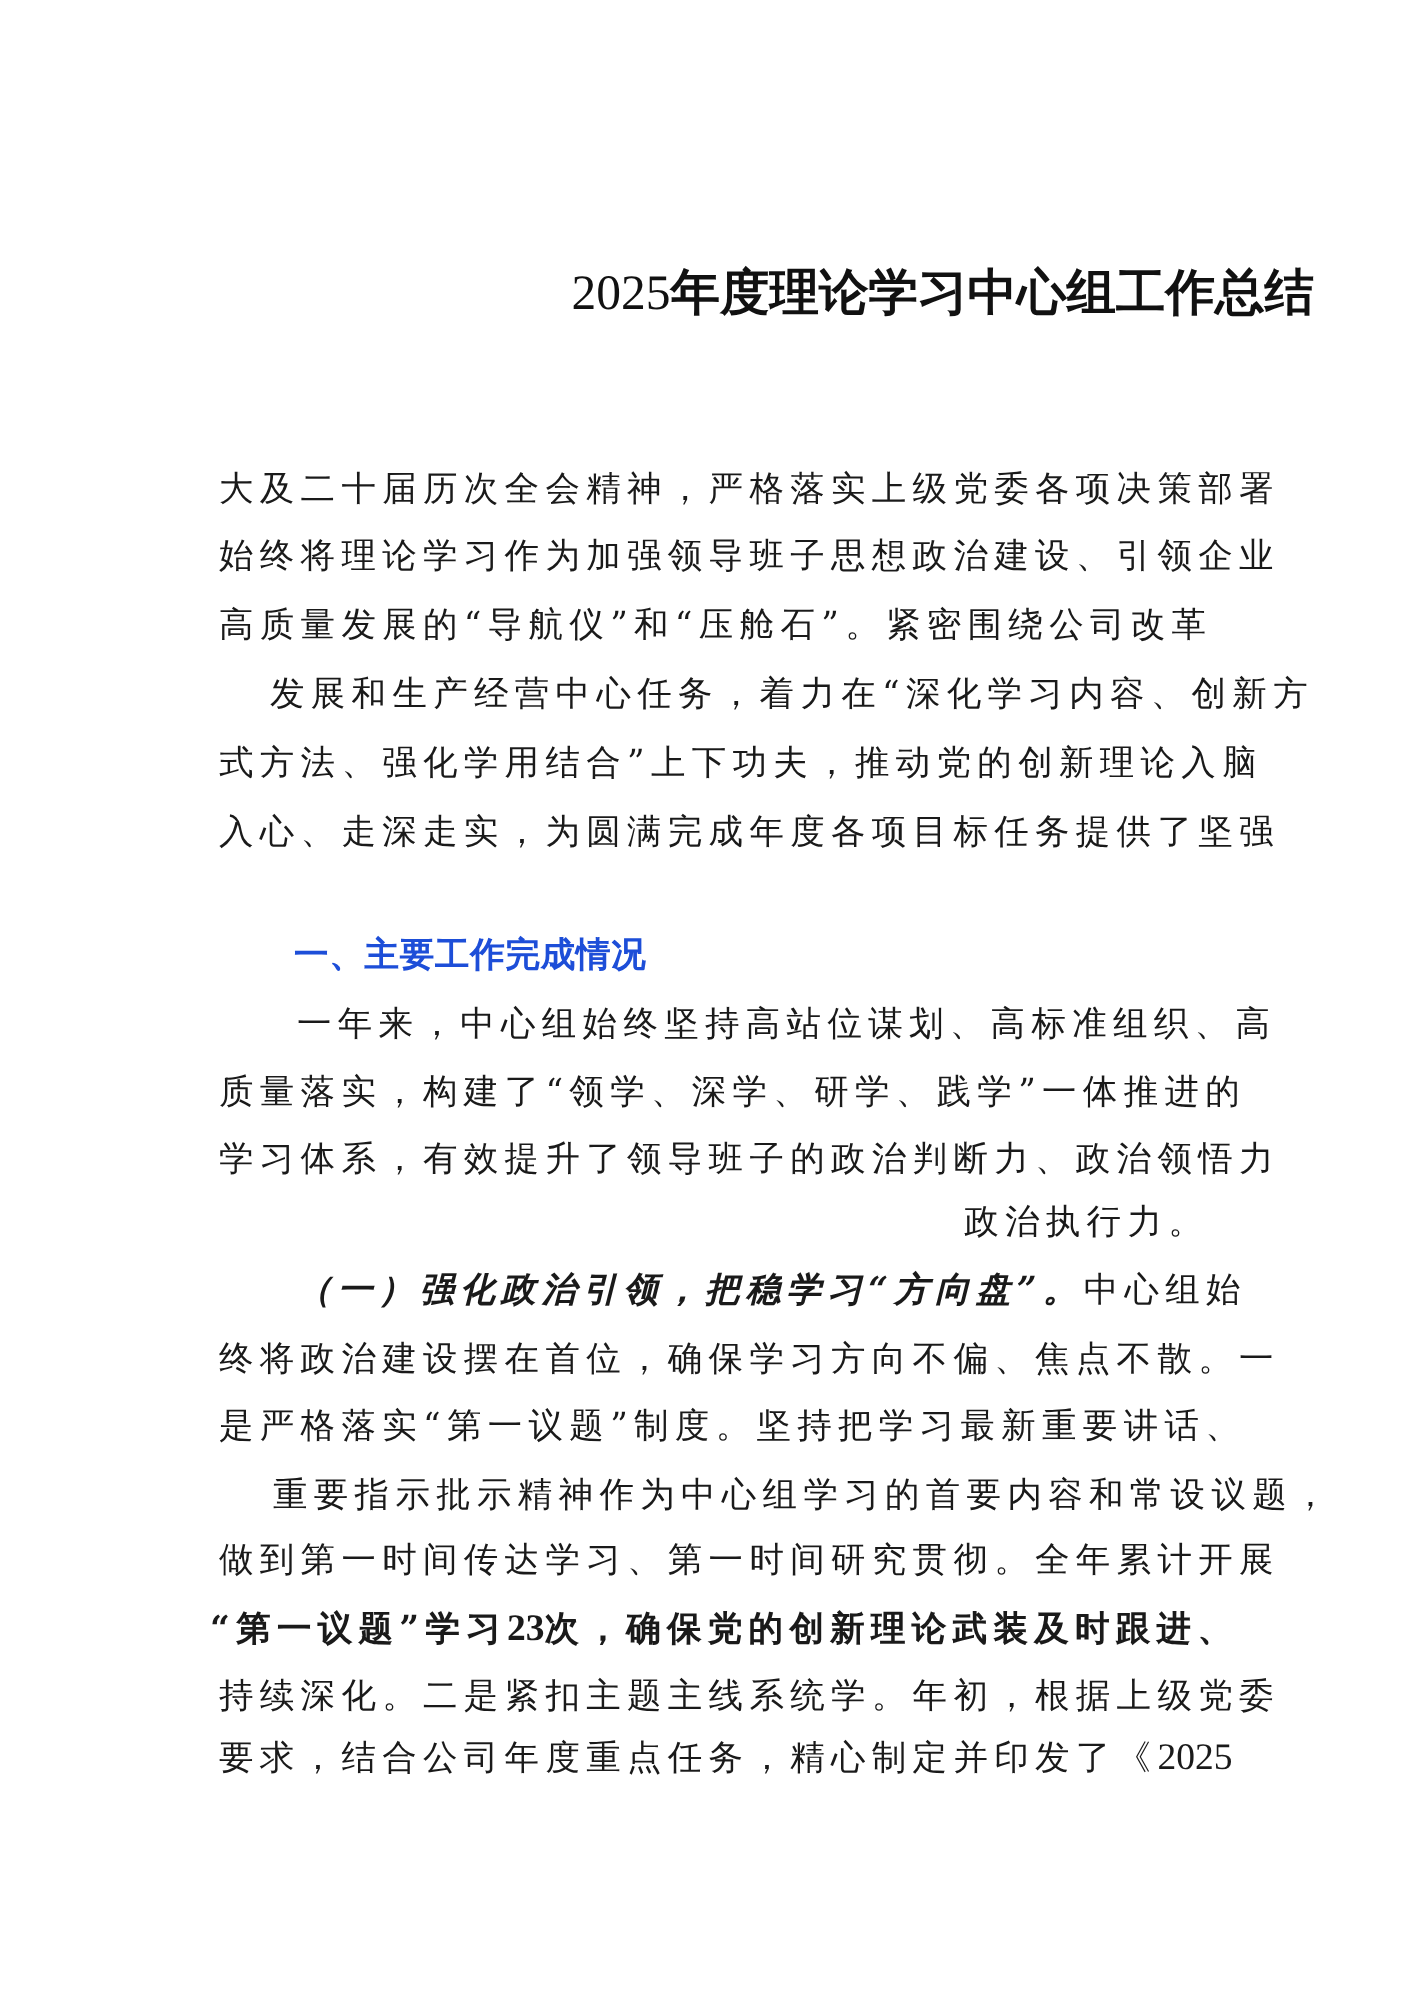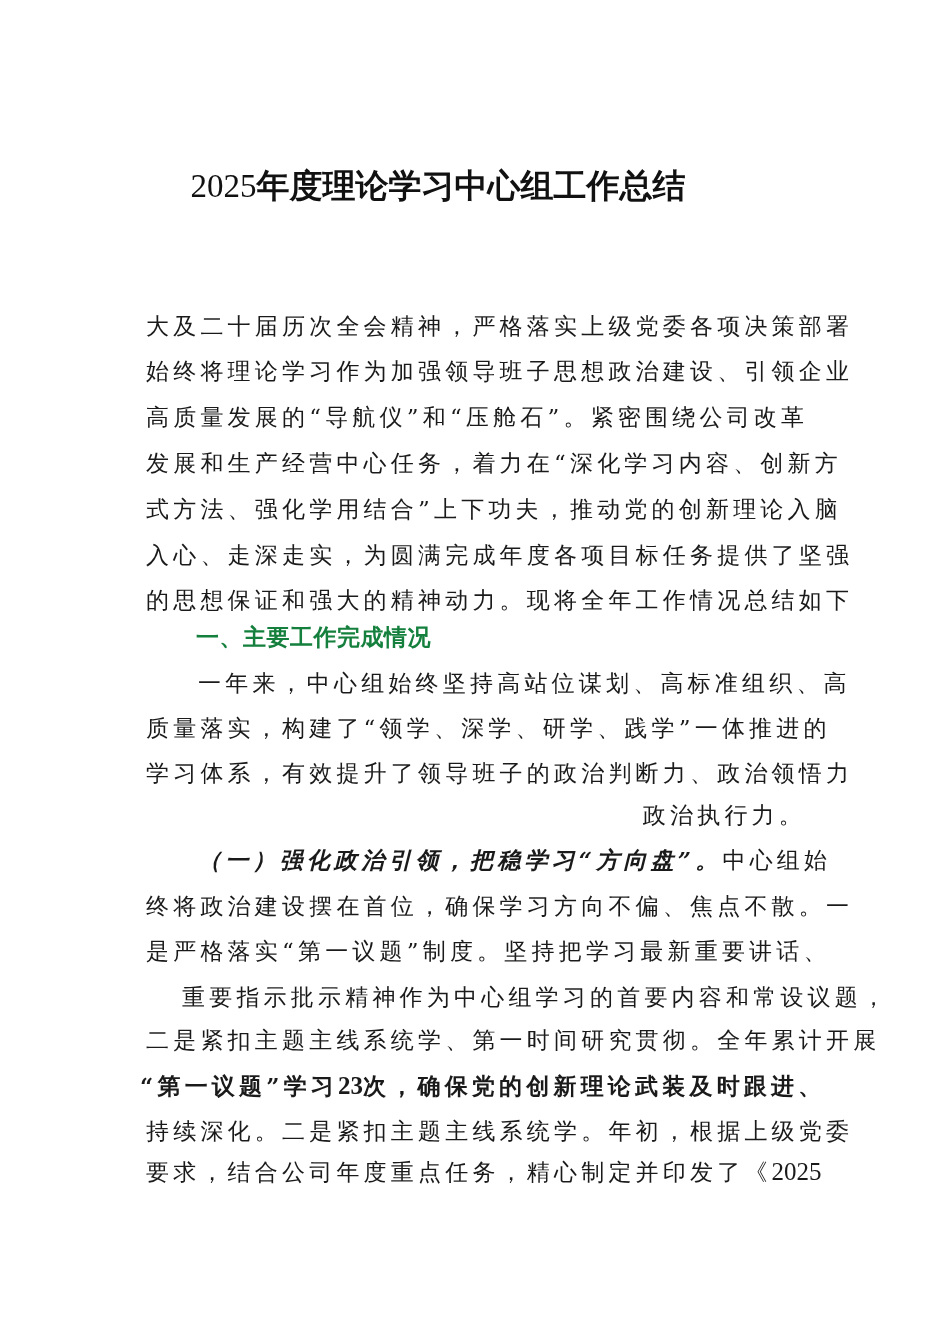--- a/index.html
+++ b/index.html
@@ -1,67 +1,66 @@
 <!DOCTYPE html>
 <html><head>
 <meta charset="utf-8">
 <style>
   html, body { margin: 0; padding: 0; background: #ffffff; }
   body { width: 950px; height: 1344px; position: relative; overflow: hidden; }
   .page { position: absolute; left: 0; top: 0; width: 950px; height: 1344px; background: #fff; }
   .title {
     position: absolute; left: 0; width: 876px; top: 163px;
-    text-align: center;
+    text-align: right;
     font-family: "DejaVu Serif", "Liberation Serif", serif;
-    font-weight: bold; font-size: 33px; color: #111; line-height: 46px;
+    font-weight: bold; font-size: 33px; color: #111; line-height: 63px;
     letter-spacing: 0px;
   }
   .title .num { font-family: "Liberation Serif", serif; font-weight: normal; }
   .line {
     position: absolute; left: 146px; width: 660px; height: 46px;
     font-family: "DejaVu Serif", "Liberation Serif", serif;
     font-size: 23px; color: #1a1a1a; line-height: 46px;
     white-space: nowrap; letter-spacing: 4.2px;
   }
   .line .num { font-family: "Liberation Serif", serif; letter-spacing: 0; font-size: 25px; }
   .indent { padding-left: 52px; }
   .heading {
     position: absolute; left: 196px; top: 614px; height: 46px;
     font-family: "DejaVu Sans", "Liberation Sans", sans-serif;
-    font-size: 23px; font-weight: bold; color: #15803d; line-height: 46px;
+    font-size: 23px; font-weight: bold; color: #1d4ed8; line-height: 46px;
     letter-spacing: 0.5px; white-space: nowrap;
   }
   .kai { font-family: "DejaVu Serif", serif; font-style: italic; font-weight: bold; }
 </style>
 </head>
 <body>
 
 <div class="page">
 
   <div class="title">
     <span class="num">2025</span><span>年度理论学习中心组工作总结</span>
   </div>
 
   <div class="line" style="top:303px;">大及二十届历次全会精神，严格落实上级党委各项决策部署</div>
   <div class="line" style="top:348px;">始终将理论学习作为加强领导班子思想政治建设、引领企业</div>
   <div class="line" style="top:394px;">高质量发展的“导航仪”和“压舱石”。紧密围绕公司改革</div>
-  <div class="line" style="top:440px;">发展和生产经营中心任务，着力在“深化学习内容、创新方</div>
+  <div class="line" style="top:440px;margin-left:34px;">发展和生产经营中心任务，着力在“深化学习内容、创新方</div>
   <div class="line" style="top:486px;">式方法、强化学用结合”上下功夫，推动党的创新理论入脑</div>
   <div class="line" style="top:532px;">入心、走深走实，为圆满完成年度各项目标任务提供了坚强</div>
-  <div class="line" style="top:577px;">的思想保证和强大的精神动力。现将全年工作情况总结如下</div>
 
   <div class="heading">一、主要工作完成情况</div>
 
   <div class="line indent" style="top:660px;">一年来，中心组始终坚持高站位谋划、高标准组织、高</div>
   <div class="line" style="top:705px;">质量落实，构建了“领学、深学、研学、践学”一体推进的</div>
   <div class="line" style="top:750px;">学习体系，有效提升了领导班子的政治判断力、政治领悟力</div>
   <div class="line" style="top:792px;text-align:right;">政治执行力。</div>
 
   <div class="line indent" style="top:837px;"><span class="kai">（一）强化政治引领，把稳学习“方向盘”。</span><span>中心组始</span></div>
   <div class="line" style="top:883px;">终将政治建设摆在首位，确保学习方向不偏、焦点不散。一</div>
   <div class="line" style="top:928px;">是严格落实“第一议题”制度。坚持把学习最新重要讲话、</div>
   <div class="line" style="top:974px;margin-left:36px;">重要指示批示精神作为中心组学习的首要内容和常设议题，</div>
-  <div class="line" style="top:1017px;">二是紧扣主题主线系统学、第一时间研究贯彻。全年累计开展</div>
+  <div class="line" style="top:1017px;">做到第一时间传达学习、第一时间研究贯彻。全年累计开展</div>
   <div class="line" style="top:1063px;left:140px;font-weight:bold;"><span>“第一议题”学习</span><span class="num">23</span><span>次，确保党的创新理论武装及时跟进、</span></div>
   <div class="line" style="top:1108px;">持续深化。二是紧扣主题主线系统学。年初，根据上级党委</div>
   <div class="line" style="top:1149px;"><span>要求，结合公司年度重点任务，精心制定并印发了《</span><span class="num">2025</span></div>
 
 </div>
 
 </body></html>

